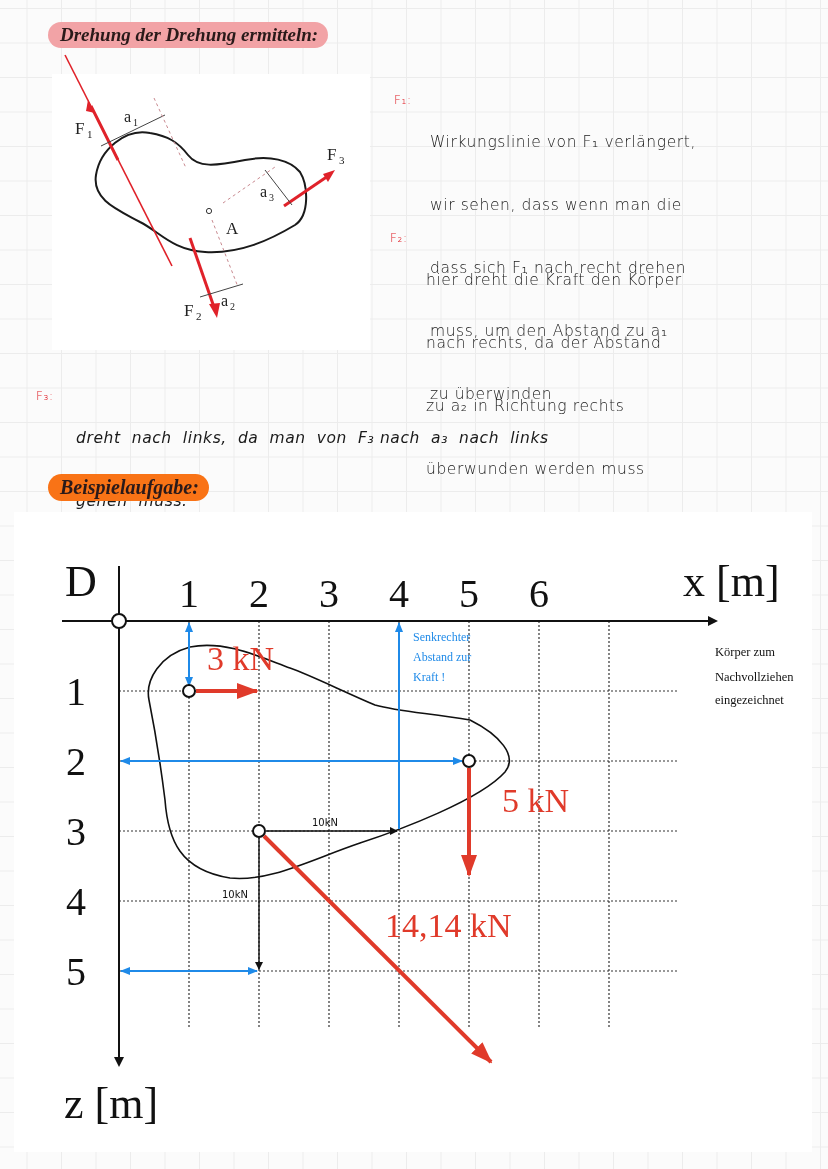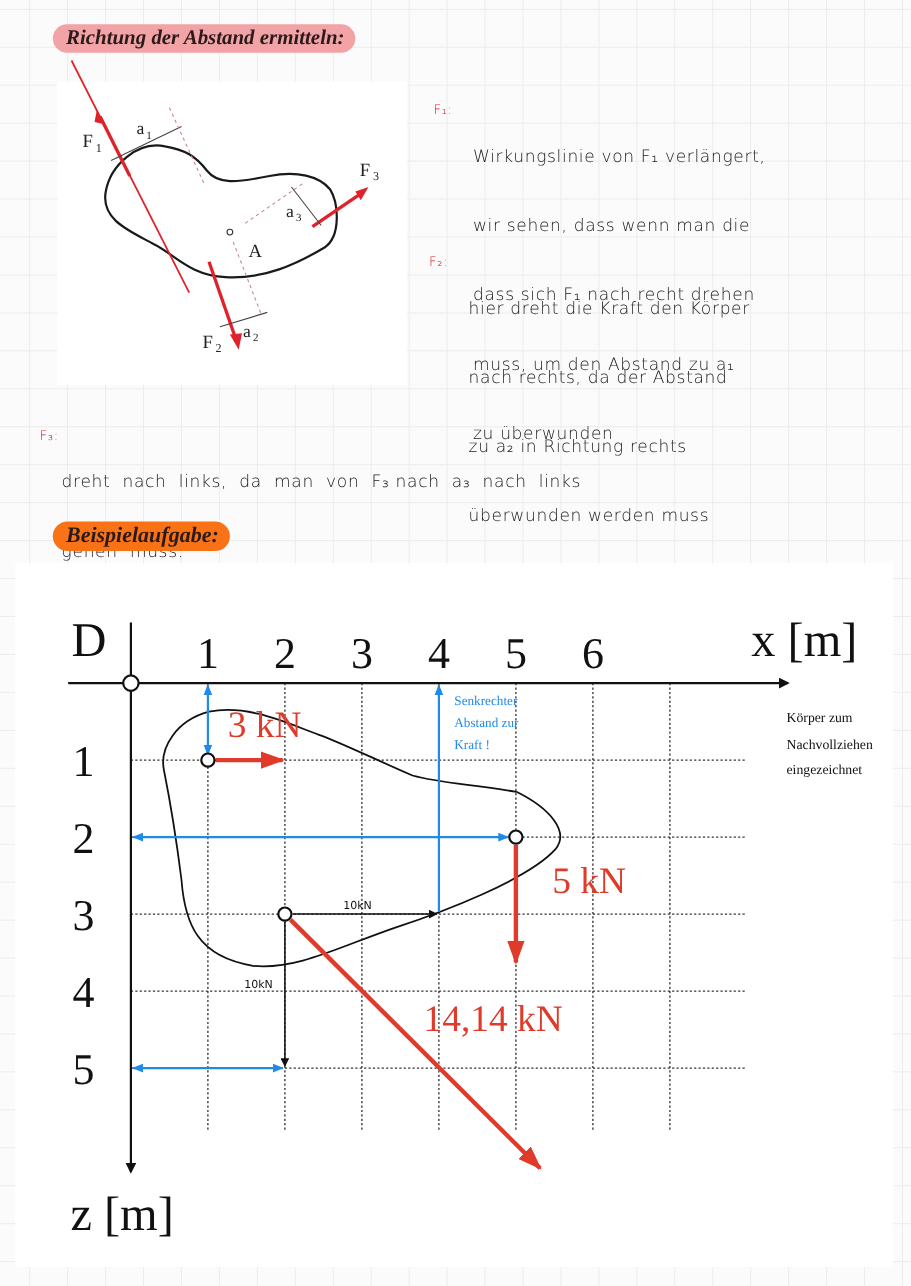--- a/index.html
+++ b/index.html
@@ -28,28 +28,28 @@
     background: #f97316;
   }
   .panel { position: absolute; background: #ffffff; }
   .note {
     position: absolute; font-family: "DejaVu Sans", sans-serif;
     color: #1a1a1a; font-size: 15.5px; line-height: 21px; letter-spacing: 0.6px;
     font-weight: 300;
   }
   .note .tag { color: #e0222a; position: absolute; left: 0; top: 0; font-size: 12px; }
   .note .body { margin-left: 36px; white-space: pre; }
-  .note.f3 .body { margin-left: 20px; }
+  .note.f3 .body { margin-left: 40px; font-style: italic; }
   svg text { font-family: "Liberation Serif", serif; }
   .hand { font-family: "DejaVu Sans", sans-serif; }
 </style>
 </head>
 <body>
 
-<div class="heading h1">Richtung der Abstand ermitteln:</div>
+<div class="heading h1">Drehung der Drehung ermitteln:</div>
 
 <div class="panel" style="left:52px; top:74px; width:318px; height:276px;"></div>
 
 <svg class="abs" style="left:0; top:0;" width="380" height="360" viewBox="0 0 380 360">
 
   <path d="M150,133 C125,128 100,150 96,175 C92,200 118,210 140,222 C160,232 172,250 205,252 C240,254 270,240 295,225 C310,215 308,185 300,172 C290,160 270,155 245,160 C215,166 198,168 188,155 C178,142 168,136 150,133 Z" fill="none" stroke="#1a1a1a" stroke-width="2"></path>
 
   <line x1="65" y1="55" x2="172" y2="266" stroke="#e0222a" stroke-width="1.6"></line>
 
   <line x1="118" y1="160" x2="91" y2="106" stroke="#e0222a" stroke-width="3"></line>
@@ -86,21 +86,21 @@
   <text x="230" y="310" font-size="10" fill="#222">2</text>
 </svg>
 
 <div class="note" style="left:394px; top:90px;">
   <span class="tag">F₁:</span>
   <div class="body">
     <div>Wirkungslinie von F₁ verlängert,</div>
     <div>wir sehen, dass wenn man die</div>
     <div>dass sich F₁ nach recht drehen</div>
     <div>muss, um den Abstand zu a₁</div>
-    <div>zu überwunden</div>
+    <div>zu überwinden</div>
   </div>
 </div>
 
 <div class="note" style="left:390px; top:228px;">
   <span class="tag">F₂:</span>
   <div class="body">
     <div>hier dreht die Kraft den Körper</div>
     <div>nach rechts, da der Abstand</div>
     <div>zu a₂ in Richtung rechts</div>
     <div>überwunden werden muss</div>

